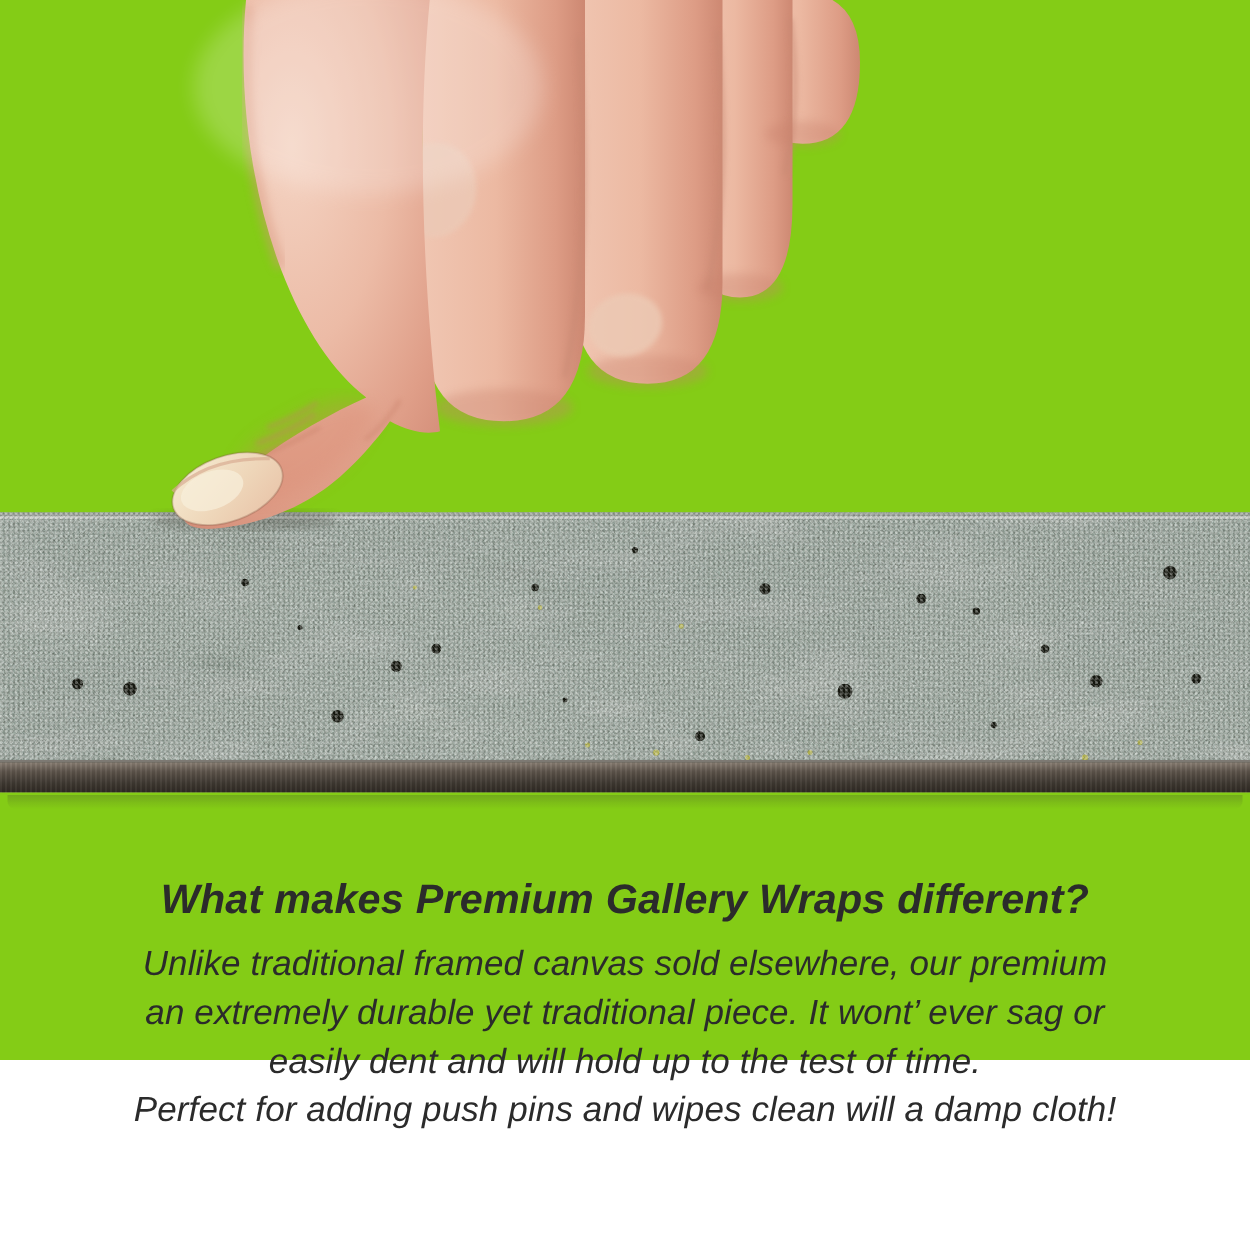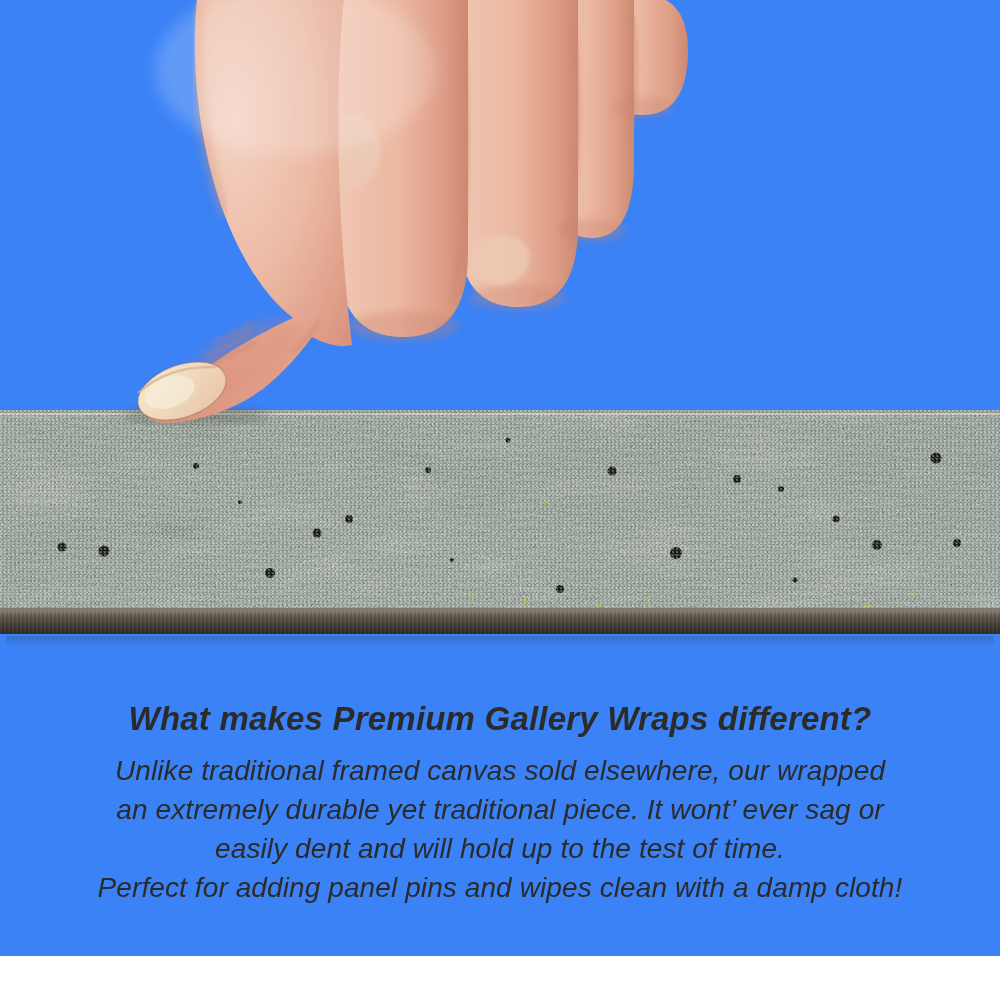--- a/index.html
+++ b/index.html
@@ -1,17 +1,17 @@
 <!DOCTYPE html>
 <html><head>
 <meta charset="utf-8">
 <style>
   html,body{margin:0;padding:0;background:#ffffff;}
   body{width:1000px;height:1000px;overflow:hidden;font-family:"Liberation Sans",sans-serif;}
-  .stage{position:relative;width:1000px;height:956px;background:#3b82f6;}
+  .stage{position:relative;width:1000px;height:848px;background:#84cc16;}
 
   
   .strip{position:absolute;left:0;top:410px;width:1000px;height:226px;}
   .strip svg{position:absolute;left:0;top:0;display:block;}
   .weave{position:absolute;left:0;top:0;width:1000px;height:198px;pointer-events:none;
     background-image:
       radial-gradient(circle at 1px 1px, rgba(250,250,246,.28) 1px, transparent 1.5px),
       repeating-linear-gradient(48deg, rgba(255,255,255,.14) 0 1px, transparent 1px 3px),
       repeating-linear-gradient(-48deg, rgba(35,42,36,.13) 0 1px, transparent 1px 3px);
     background-size:4px 3px,auto,auto;}
@@ -218,19 +218,19 @@
 
     <g transform="rotate(-20 182 391)">
       <ellipse cx="182" cy="391" rx="46" ry="26" fill="url(#nailGrad)" stroke="rgba(130,90,70,0.3)" stroke-width="1.5"></ellipse>
       <ellipse cx="170" cy="388" rx="26" ry="15" fill="#f8f0dc" opacity="0.7"></ellipse>
       <path d="M140,378 Q176,362 222,380" stroke="#d8ad93" stroke-width="2.5" fill="none" opacity="0.7"></path>
     </g>
   </svg>
 
   <div class="copy">
     <h1 class="headline">What makes Premium Gallery Wraps different?</h1>
-    <div class="body-line">Unlike traditional framed canvas sold elsewhere, our wrapped</div>
+    <div class="body-line">Unlike traditional framed canvas sold elsewhere, our premium</div>
     <div class="body-line">an extremely durable yet traditional piece. It wont’ ever sag or</div>
     <div class="body-line">easily dent and will hold up to the test of time.</div>
-    <div class="body-line">Perfect for adding panel pins and wipes clean with a damp cloth!</div>
+    <div class="body-line">Perfect for adding push pins and wipes clean will a damp cloth!</div>
   </div>
 
 </div>
 
 </body></html>

